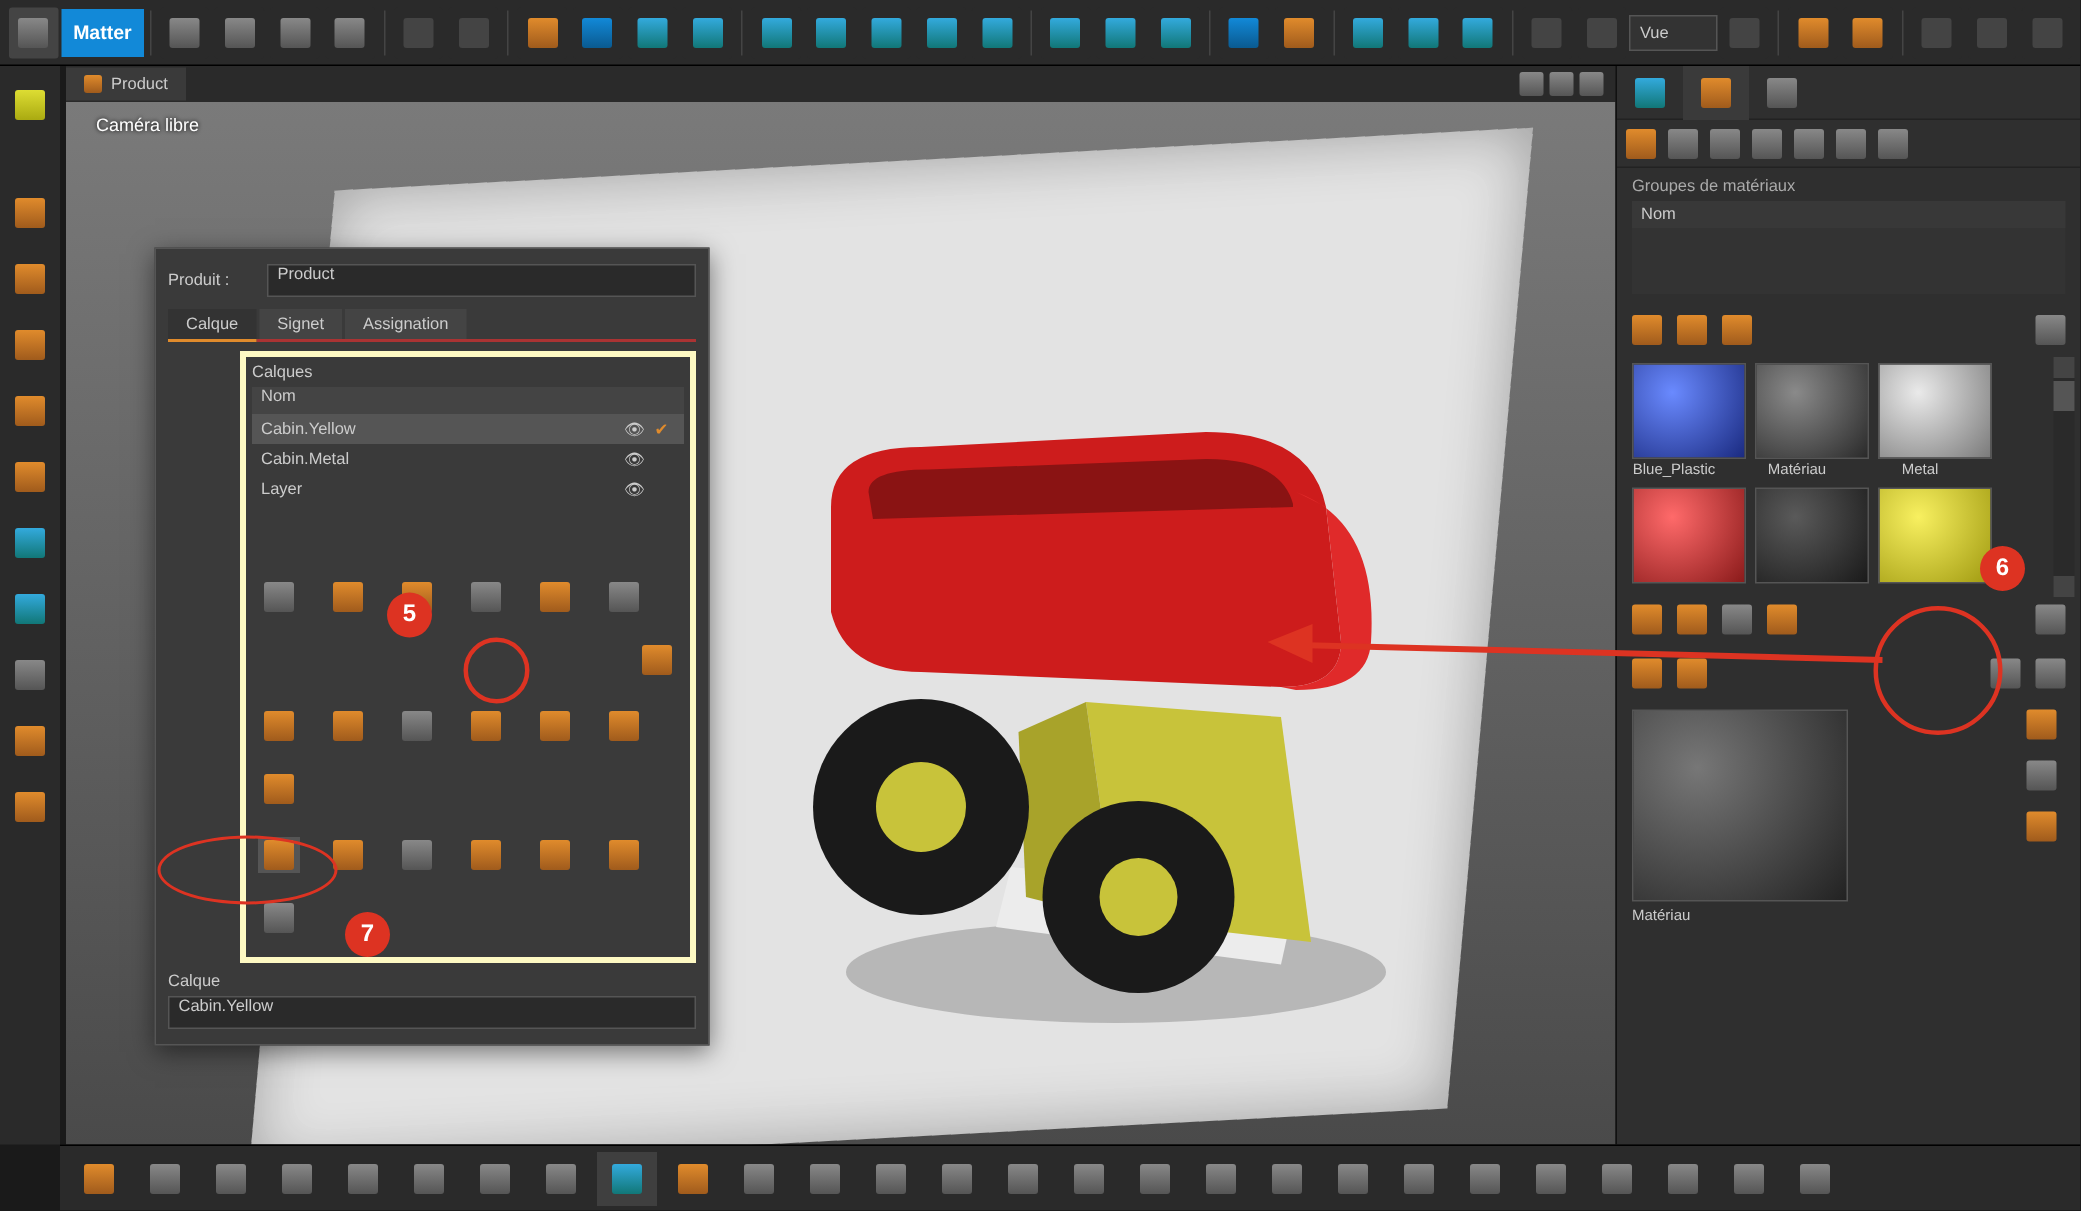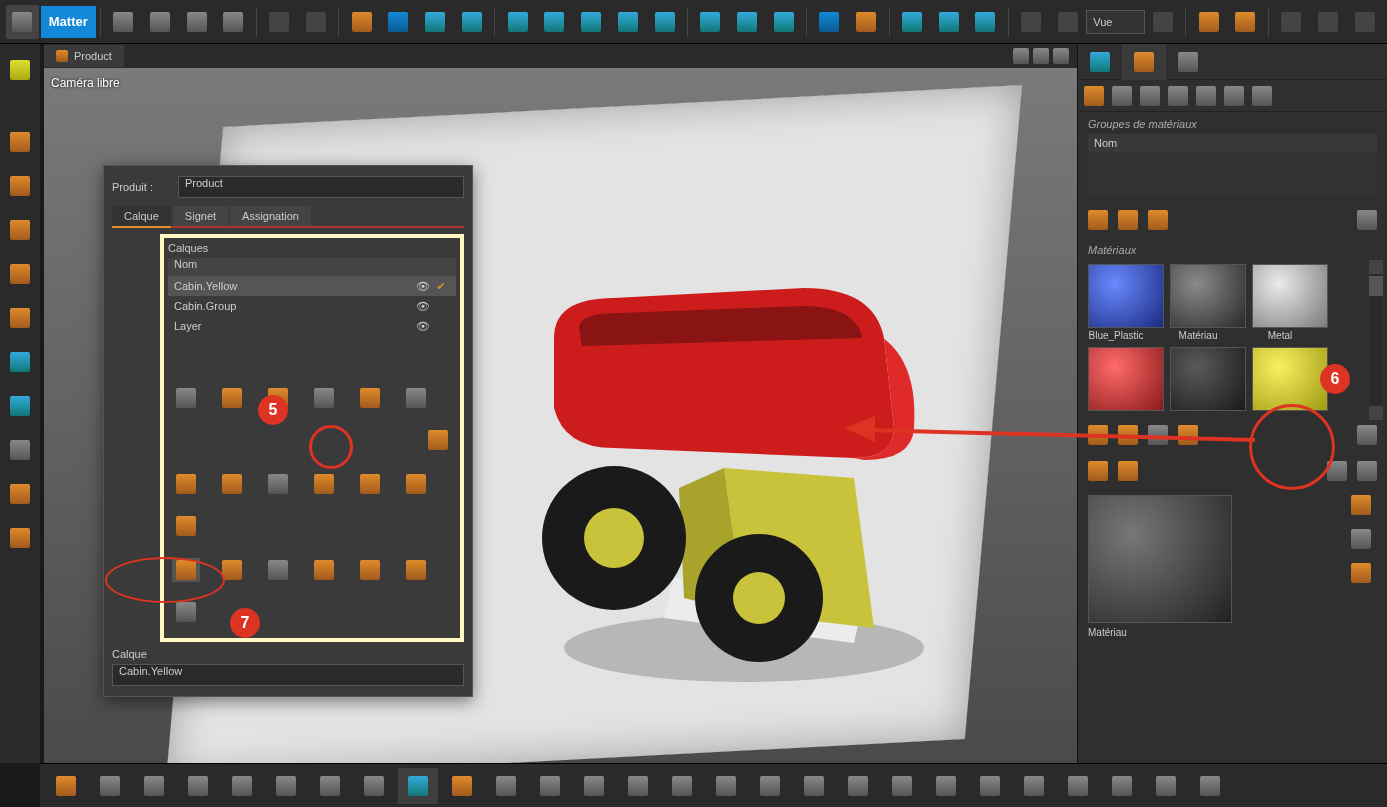--- a/index.html
+++ b/index.html
@@ -18,33 +18,33 @@
 .left-btn { width: 36px; height: 36px; margin: 4px auto; display: flex; align-items: center; justify-content: center; position: relative; }
 
 
 .tab-bar { position: absolute; left: 44px; top: 44px; height: 24px; background: #2a2a2a; display: flex; align-items: center; width: calc(100% - 44px - 310px); }
 .tab { padding: 0 12px; height: 22px; background: #3a3a3a; display: flex; align-items: center; gap: 6px; }
 .tab-icons-right { margin-left: auto; display: flex; gap: 4px; padding-right: 8px; }
 
 
 .viewport { position: absolute; left: 44px; top: 68px; width: calc(100% - 44px - 310px); height: calc(100% - 68px - 44px); background: linear-gradient(180deg, #7a7a7a 0%, #4a4a4a 100%); overflow: hidden; }
 .floor { position: absolute; top: 40px; left: 150px; width: 800px; height: 650px; background: #d8d8d8; transform: rotate(-3deg) skewX(-8deg); box-shadow: 0 0 40px rgba(0,0,0,.3) inset; filter: brightness(1.05); }
-.camera-label { position: absolute; top: 8px; left: 7px; color: #fff; font-size: 12px; text-shadow: 0 0 3px #000; }
+.camera-label { position: absolute; top: 8px; left: 20px; color: #fff; font-size: 12px; text-shadow: 0 0 3px #000; }
 
 
 .truck { position: absolute; left: 480px; top: 180px; width: 430px; height: 440px; }
 
 
 .right-panel { position: absolute; right: 0; top: 44px; width: 310px; height: calc(100% - 44px - 44px); background: #2f2f2f; border-left: 1px solid #111; display: flex; flex-direction: column; overflow: hidden; }
 .rp-tabs { height: 36px; display: flex; border-bottom: 1px solid #222; }
 .rp-tab { width: 44px; height: 36px; display: flex; align-items: center; justify-content: center; }
 .rp-tab.active { background: #3a3a3a; }
 .rp-subtabs { height: 32px; display: flex; border-bottom: 1px solid #222; padding: 2px 6px; gap: 8px; align-items: center; }
 .rp-section { padding: 6px 10px; }
-.rp-sec-title { font-size: 11px; color: #aaa; margin-bottom: 4px; font-style: italic; }
+.rp-sec-title { font-size: 11px; color: #aaa; margin-bottom: 4px; }
 .rp-header-row { height: 18px; background: #383838; padding: 0 6px; font-size: 11px; display: flex; align-items: center; }
 .rp-row { height: 20px; background: #3a3a3a; padding: 0 6px; font-size: 11px; display: flex; align-items: center; }
 .rp-icon-row { display: flex; gap: 10px; padding: 8px 10px; align-items: center; }
 
 
 .mat-grid { display: grid; grid-template-columns: repeat(3, 76px); gap: 6px; padding: 4px 10px; position: relative; }
 .mat-item { width: 56px; }
 .mat-thumb { width: 76px; height: 64px; background: radial-gradient(circle at 30% 30%, #666, #222); border: 1px solid #555; position: relative; }
 .mat-label { font-size: 10px; color: #ccc; text-align: center; margin-top: 2px; white-space: nowrap; overflow: hidden; }
 .scrollb { position: absolute; right: 4px; top: 326px; width: 14px; height: 156px; background: #2a2a2a; }
@@ -316,23 +316,20 @@
     <div style="height:44px;background:#333;"></div>
   </div>
 
   <div class="rp-icon-row">
     <span class="ic ic-orange"></span>
     <span class="ic ic-orange"></span>
     <span class="ic ic-orange"></span>
     <span style="margin-left:auto" class="ic ic-gray"></span>
   </div>
 
-  <div class="rp-section" style="padding-bottom:0;">
-    <div class="rp-sec-title">Matériaux</div>
-  </div>
 
   <div style="position:relative">
     <div class="mat-grid">
       <div class="mat-item">
         <div class="mat-thumb" style="background:radial-gradient(circle at 35% 30%, #6a8aff, #1a2a80)"></div>
         <div class="mat-label">Blue_Plastic</div>
       </div>
       <div class="mat-item">
         <div class="mat-thumb" style="background:radial-gradient(circle at 35% 30%, #8a8a8a, #2a2a2a)"></div>
         <div class="mat-label">Matériau</div>
@@ -487,21 +484,21 @@
       <div class="d-sec-title">Calques</div>
       <div class="d-list-header">
         <span>Nom</span>
       </div>
       <div class="d-list-row selected">
         <span>Cabin.Yellow</span>
         <span class="d-eye">👁</span>
         <span class="d-check">✔</span>
       </div>
       <div class="d-list-row">
-        <span>Cabin.Group</span>
+        <span>Cabin.Metal</span>
         <span class="d-eye">👁</span>
         <span class="d-check"></span>
       </div>
       <div class="d-list-row">
         <span>Layer</span>
         <span class="d-eye">👁</span>
         <span class="d-check"></span>
       </div>
       <div style="height:40px"></div>
 

